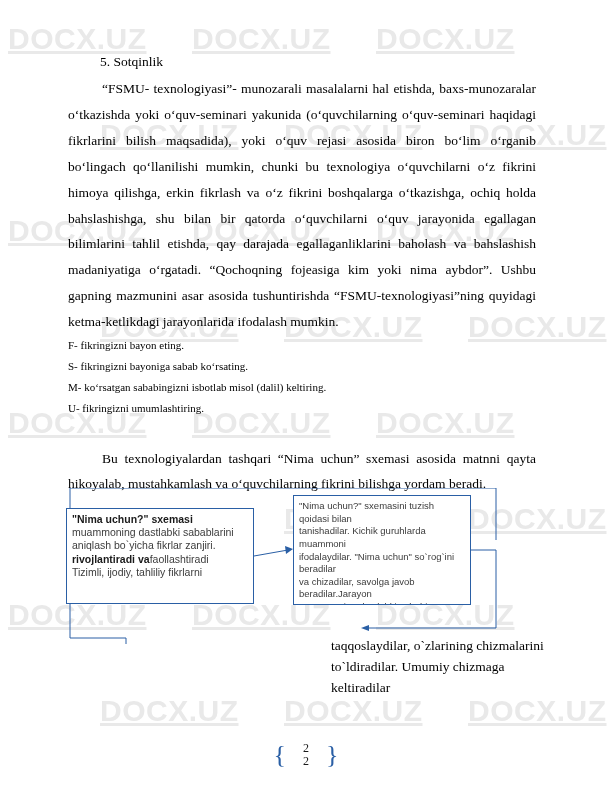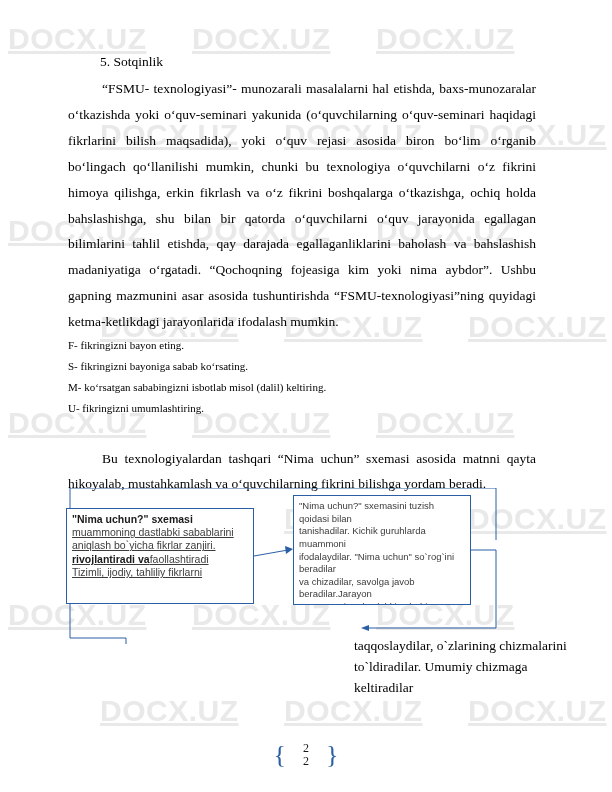--- a/index.html
+++ b/index.html
@@ -108,42 +108,41 @@
     font-size: 10.5px;
     font-weight: bold;
     color: #1a1a1a;
     margin-bottom: 1px;
   }
   .box-left .body {
     font-family: "Liberation Sans", sans-serif;
     font-size: 10.5px;
     color: #3c3c3c;
     line-height: 1.28;
-    text-decoration: underline;
   }
   .box-left .body b {
     color: #1a1a1a;
   }
   .box-right .body {
     font-family: "Liberation Sans", sans-serif;
     font-size: 9.5px;
     color: #3c3c3c;
     line-height: 1.33;
   }
 
   .cap-left {
     position: absolute;
     left: 60px;
     top: 150px;
     font-size: 13.5px;
     white-space: nowrap;
   }
   .cap-right {
     position: absolute;
-    left: 288px;
+    left: 265px;
     top: 148px;
     width: 215px;
     font-size: 13.5px;
     line-height: 1.55;
   }
 
   
   .pagenum {
     position: absolute;
     left: 0;

